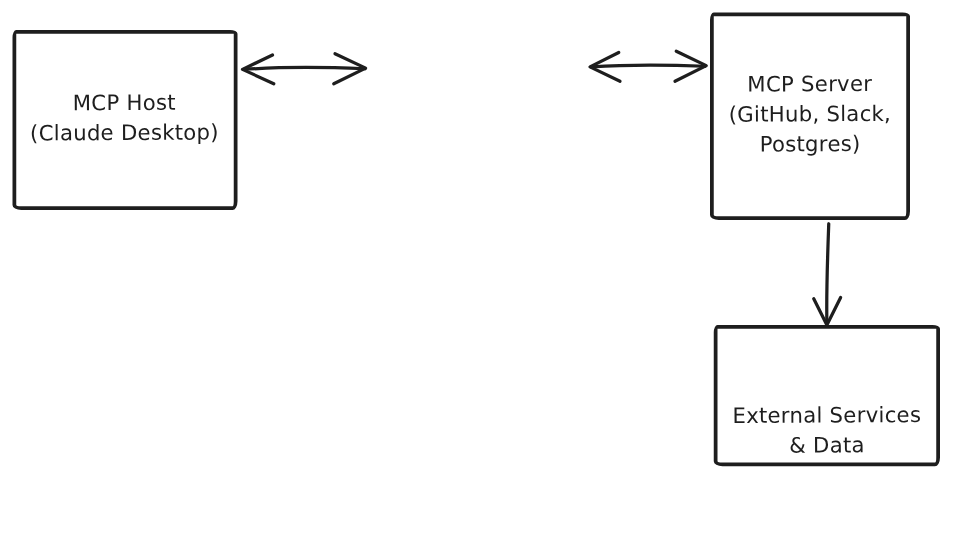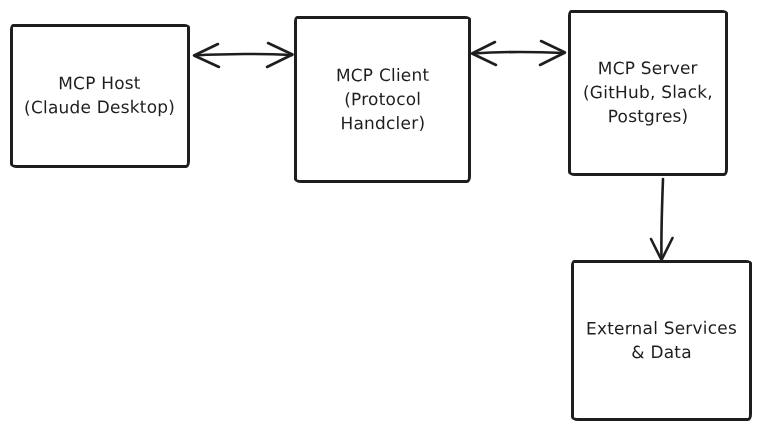--- a/index.html
+++ b/index.html
@@ -47,21 +47,21 @@
     text-align: center;
     font-size: 17px;
     line-height: 1.4;
     letter-spacing: 0.2px;
     color: var(--stroke, #1e1e1e);
     transform: rotate(-0.3deg);
   }
   #node-mcp-host      { left: 10px;  top: 24px;  width: 180px; height: 144px; }
   #node-mcp-client    { left: 294px; top: 16px;  width: 177px; height: 167px; }
   #node-mcp-server    { left: 568px; top: 10px;  width: 160px; height: 166px; }
-  #node-external      { left: 571px; top: 260px; width: 181px; height: 161px; }
+  #node-external      { left: 571px; top: 260px; width: 181px; height: 113px; align-items: flex-end; }
 </style>
 </head>
 <body>
 
 <div class="canvas">
 
   <svg class="arrows" viewBox="0 0 762 433" xmlns="http://www.w3.org/2000/svg">
 
     <g>
       <path d="M 195 55.5 C 225 53.5, 262 53.8, 292 55"></path>
@@ -79,25 +79,20 @@
       <path d="M 663 179 C 662 206, 661 232, 661.5 258"></path>
       <path d="M 651 239 L 661.5 260 L 672.5 238"></path>
     </g>
   </svg>
 
   <div class="node" id="node-mcp-host">
     <div class="node-label">MCP Host
 (Claude Desktop)</div>
   </div>
 
-  <div class="node" id="node-mcp-client">
-    <div class="node-label">MCP Client
-(Protocol
-Handcler)</div>
-  </div>
 
   <div class="node" id="node-mcp-server">
     <div class="node-label">MCP Server
 (GitHub, Slack,
 Postgres)</div>
   </div>
 
   <div class="node" id="node-external">
     <div class="node-label">External Services
 &amp; Data</div>

